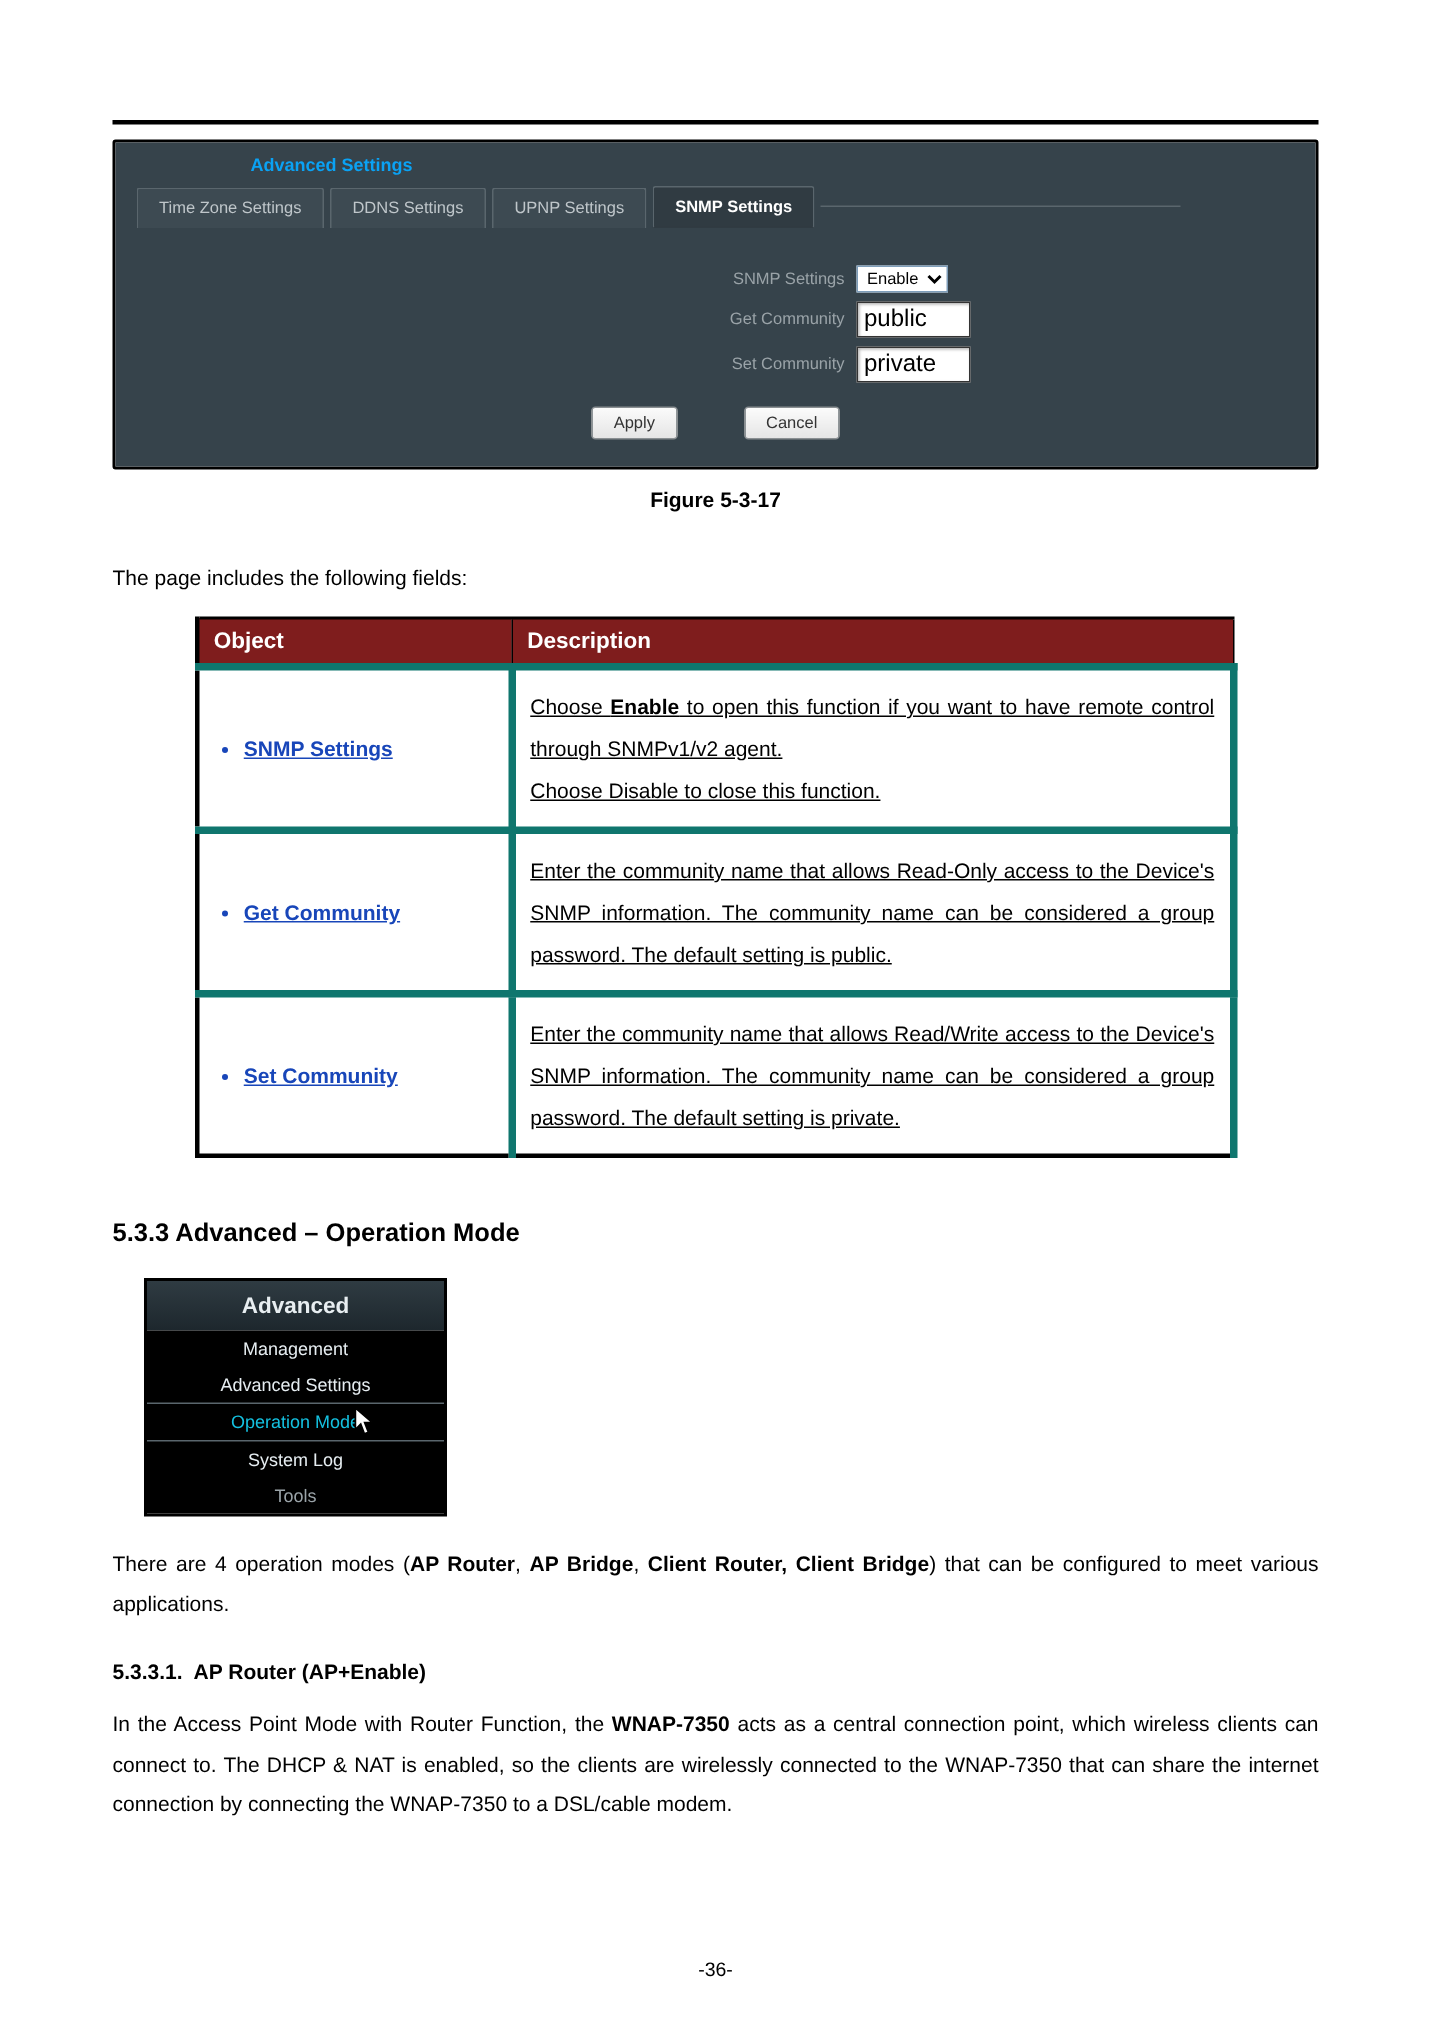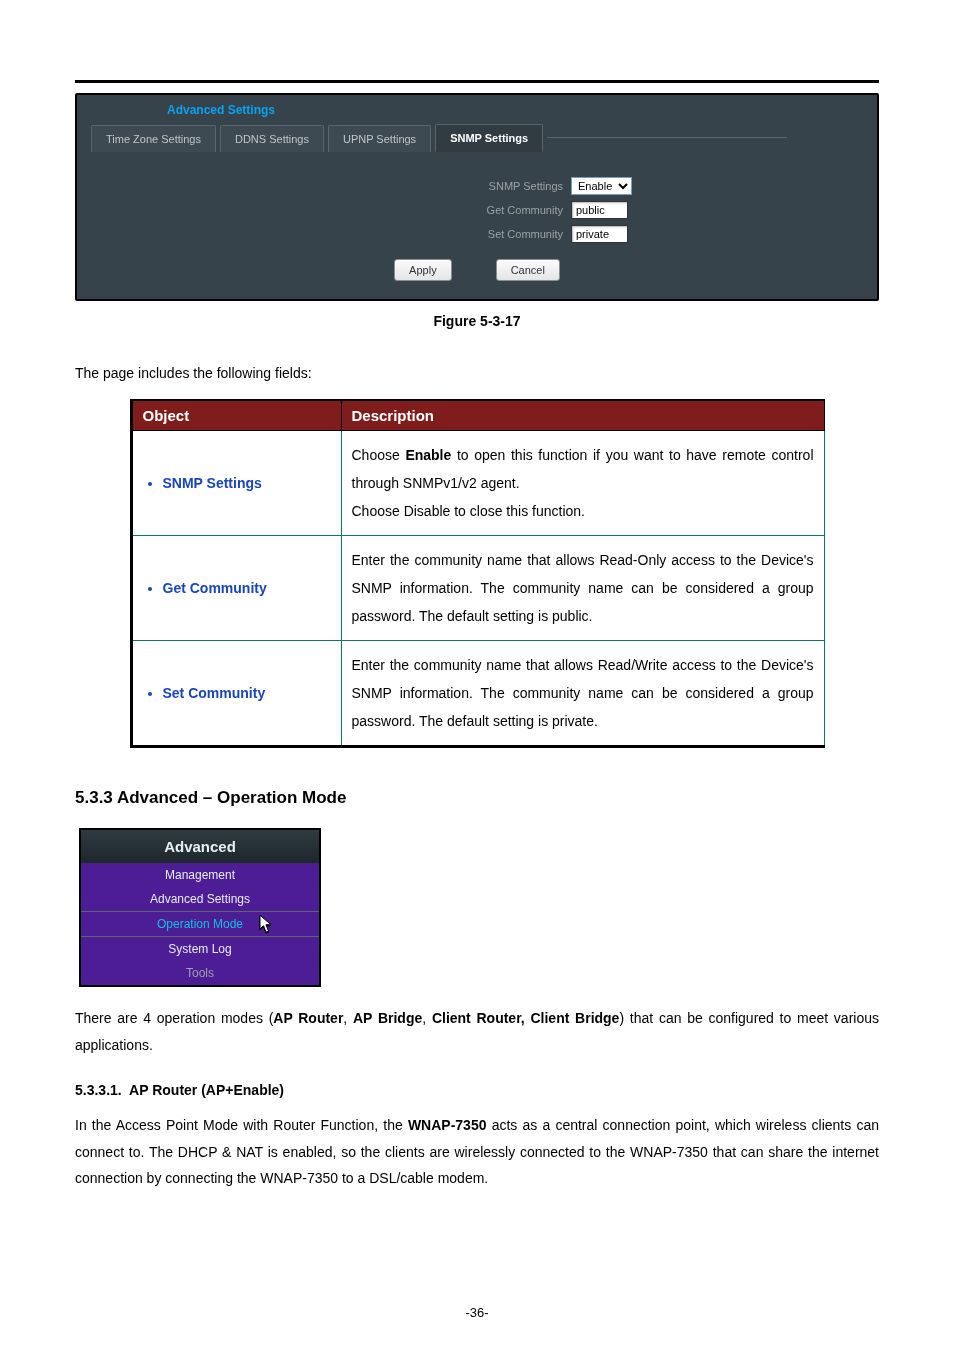--- a/index.html
+++ b/index.html
@@ -13,51 +13,51 @@
   .tabs-row { display: flex; align-items: center; padding: 0 0 26px 14px; }
   .tab { border: 1px solid #5a666d; background: #3d4a52; color: #bfc6ca; padding: 7px 14px; margin-right: 4px; border-bottom: none; font-size: 11px; position: relative; top: 1px; border-top-left-radius: 2px; border-top-right-radius: 2px; }
   .tab.active { background: #303b42; color: #fff; font-weight: bold; border-bottom: 1px solid #303b42; }
   .tabline { flex: 1; border-bottom: 1px solid #5a666d; margin-right: 90px; }
   .tab-underline { position: relative; }
   .form-area { display: flex; flex-direction: column; align-items: center; gap: 6px; color: #9aa3a8; }
   .form-row { display: flex; align-items: center; gap: 8px; }
   .form-row label { width: 300px; text-align: right; color: #9aa3a8; }
   .form-row .field { width: 120px; text-align: left; }
   select.sel { font-family: Arial; font-size: 11px; border: 1px solid #7e9db9; background: #fff; color: #000; padding: 1px 2px; }
-  input.txt { font-family: Arial; font-size: 11px; border: 1px solid #333; padding: 2px 4px; width: 57px; box-shadow: inset 1px 1px 2px rgba(0,0,0,0.3); }
+  input.txt { font-family: Arial; font-size: 16px; border: 1px solid #333; padding: 2px 4px; width: 76px; box-shadow: inset 1px 1px 2px rgba(0,0,0,0.3); }
   .btns { display: flex; gap: 44px; justify-content: center; margin-top: 10px; }
   .btn { background: linear-gradient(#fbfbfb,#e5e5e5); border: 1px solid #8a8f92; color: #333; font-size: 11px; padding: 4px 14px; border-radius: 3px; }
 
   .fig-caption { text-align: center; font-weight: bold; margin: 12px 0 36px 0; }
 
   .intro { margin: 0 0 18px 0; }
 
   
   table.obj { border-collapse: collapse; width: 695px; margin: 0 auto 40px auto; }
   table.obj th { background: #7f1d1d; color: #fff; text-align: left; padding: 6px 10px; font-size: 15px; border: 1px solid #000; border-top: 2px solid #000; }
   table.obj th:first-child { border-left: 3px solid #000; }
-  table.obj td { border: 1px solid #0f766e; padding: 10px 10px; vertical-align: middle; font-size: 14px; }
+  table.obj td { border: 5px solid #0f766e; padding: 10px 10px; vertical-align: middle; font-size: 14px; text-decoration: underline; }
   table.obj td.objcell { color: #1846b9; font-weight: bold; width: 210px; border-left: 3px solid #000; }
   table.obj tr:last-child td { border-bottom: 3px solid #000; }
   ul.dot { list-style: disc; padding-left: 20px; }
   ul.dot li { color: #1846b9; }
   ul.dot li span { color: #1846b9; font-weight: bold; }
   .desc-line { line-height: 2.0; text-align: justify; }
 
   h3.section { font-size: 17px; font-weight: bold; margin: 0 0 20px 0; }
 
   
-  .adv-wrap { border: 2px solid #000; width: 242px; margin-left: 4px; margin-bottom: 18px; }
+  .adv-wrap { border: 2px solid #000; width: 202px; margin-left: 21px; margin-bottom: 18px; }
   .adv-menu { font-family: Arial; font-size: 13px; }
   .adv-head { background: linear-gradient(#2f3b42,#1d272d); color: #e8eef1; font-weight: bold; text-align: center; padding: 8px 0; font-size: 15px; }
   .adv-item { text-align: center; color: #e6edf1; padding: 5px 0; font-size: 12px; }
   .adv-item.dim { color: #9aa3a8; }
   .adv-item.cyan { color: #14c1e0; }
   .adv-sep { height: 1px; background: #5a666d; margin: 0; }
-  .adv-body { background: #4c1d95; }
+  .adv-body { background: #000000; }
   .cursor-wrap { position: relative; }
   .cursor { position: absolute; right: 42px; top: 50%; transform: translateY(-40%); color: #fff; font-size: 20px; filter: drop-shadow(0 1px 0 #000); }
 
   .para { line-height: 1.9; text-align: justify; margin-bottom: 16px; }
   h4.sub { font-size: 14px; font-weight: bold; margin: 24px 0 14px 0; }
   .sub-num { display:inline-block; margin-right:4px; }
 
   .pagenum { position: absolute; bottom: 30px; left: 0; right: 0; text-align: center; font-size: 13px; }
 </style>
 </head>

